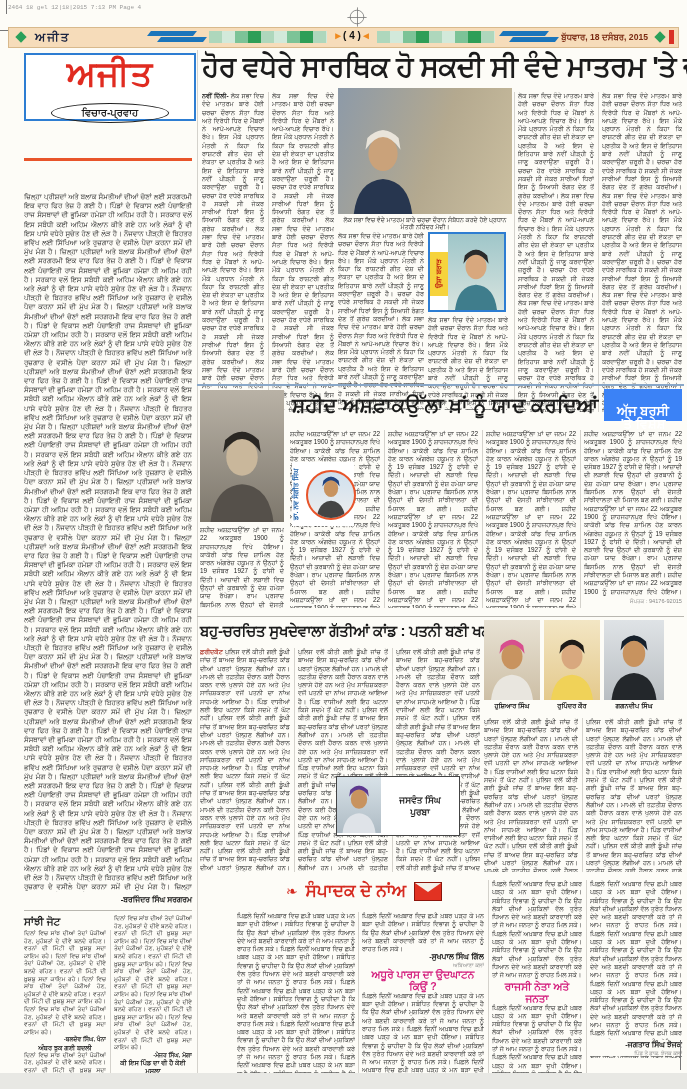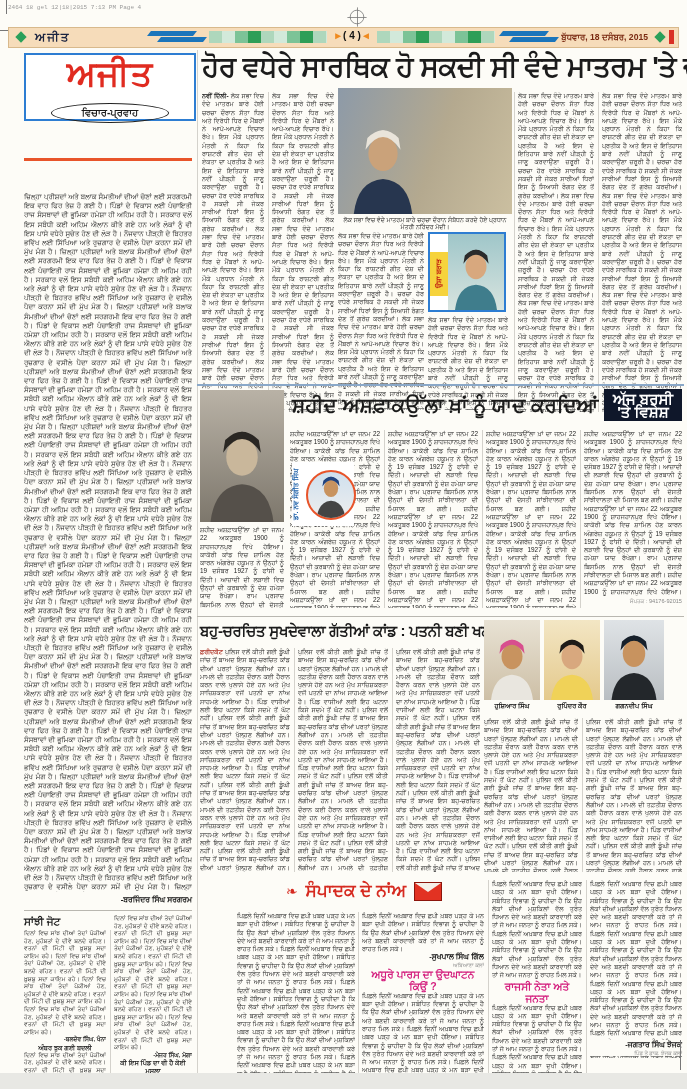--- a/index.html
+++ b/index.html
@@ -22,21 +22,21 @@
   .stripe{position:absolute;width:46px;height:5px;background:#1b75bb;transform:skewX(-38deg);}
   .diamond{position:absolute;width:8px;height:8px;background:#2aa05a;transform:rotate(45deg);}
   
   .masthead-box{border:2px solid #2d7dd2;background:#fff;}
   .masthead-title{color:#e02b20;font-weight:800;font-size:34px;line-height:36px;text-align:center;letter-spacing:1px;}
   .oval{border:1.5px solid #222;border-radius:50%;text-align:center;font-size:10px;font-weight:700;line-height:17px;}
   .quote{font-size:7.8px;line-height:9.6px;text-align:justify;color:#222;}
   .ed-head{font-size:16.5px;font-weight:800;text-align:center;line-height:20px;}
   .main-head{font-size:28px;font-weight:800;line-height:34px;white-space:nowrap;letter-spacing:-.5px;}
   .art2-head{font-size:20px;font-weight:800;white-space:nowrap;}
-  .badge{background:#0f172a;color:#fff;font-weight:700;font-size:15px;text-align:center;line-height:13px;padding-top:3px;box-sizing:border-box;}
+  .badge{background:#3b82f6;color:#fff;font-weight:700;font-size:13px;text-align:center;line-height:13px;padding-top:15px;box-sizing:border-box;}
   .art3-head{font-size:15px;font-weight:800;white-space:nowrap;letter-spacing:-.3px;}
   .vert-label{writing-mode:vertical-rl;transform:rotate(180deg);font-weight:700;color:#1b5fa8;font-size:7px;text-align:center;}
   .ytag{background:#f6d33c;color:#c01a10;font-weight:700;font-size:7px;text-align:center;}
   .banner-text{color:#d62a20;font-weight:800;font-size:17px;}
   .ornament{color:#d62a20;font-size:14px;}
   .envelope{position:relative;width:26px;height:17px;background:#e23222;border:1px solid #8c150c;}
   .envelope:before{content:"";position:absolute;left:0;top:0;border-left:13px solid transparent;border-right:13px solid transparent;border-top:9px solid #f4f0e8;}
   .cmyk span{display:inline-block;width:13px;height:6px;margin-right:1px;vertical-align:top;}
   .graybar{width:22px;height:6px;background:#9a9a98;}
   .regmark{width:16px;height:16px;border:1px solid #777;border-radius:50%;position:relative;}
@@ -219,20 +219,34 @@
 
   <div class="abs col" style="left:200px;top:648px;width:90px;height:224px;"><b style="color:#b03a2e;">ਫ਼ਰੀਦਕੋਟ</b> <span class="fill">ਪੁਲਿਸ ਵਲੋਂ ਕੀਤੀ ਗਈ ਡੂੰਘੀ ਜਾਂਚ ਤੋਂ ਬਾਅਦ ਇਸ ਬਹੁ-ਚਰਚਿਤ ਕਾਂਡ ਦੀਆਂ ਪਰਤਾਂ ਖੁੱਲ੍ਹਣ ਲੱਗੀਆਂ ਹਨ। ਮਾਮਲੇ ਦੀ ਤਫ਼ਤੀਸ਼ ਦੌਰਾਨ ਕਈ ਹੈਰਾਨ ਕਰਨ ਵਾਲੇ ਖੁਲਾਸੇ ਹੋਏ ਹਨ ਅਤੇ ਮੁੱਖ ਸਾਜ਼ਿਸ਼ਕਰਤਾ ਵਜੋਂ ਪਤਨੀ ਦਾ ਨਾਂਅ ਸਾਹਮਣੇ ਆਇਆ ਹੈ। ਪਿੰਡ ਵਾਸੀਆਂ ਲਈ ਇਹ ਘਟਨਾ ਕਿਸੇ ਸਦਮੇ ਤੋਂ ਘੱਟ ਨਹੀਂ।  ਪੁਲਿਸ ਵਲੋਂ ਕੀਤੀ ਗਈ ਡੂੰਘੀ ਜਾਂਚ ਤੋਂ ਬਾਅਦ ਇਸ ਬਹੁ-ਚਰਚਿਤ ਕਾਂਡ ਦੀਆਂ ਪਰਤਾਂ ਖੁੱਲ੍ਹਣ ਲੱਗੀਆਂ ਹਨ। ਮਾਮਲੇ ਦੀ ਤਫ਼ਤੀਸ਼ ਦੌਰਾਨ ਕਈ ਹੈਰਾਨ ਕਰਨ ਵਾਲੇ ਖੁਲਾਸੇ ਹੋਏ ਹਨ ਅਤੇ ਮੁੱਖ ਸਾਜ਼ਿਸ਼ਕਰਤਾ ਵਜੋਂ ਪਤਨੀ ਦਾ ਨਾਂਅ ਸਾਹਮਣੇ ਆਇਆ ਹੈ। ਪਿੰਡ ਵਾਸੀਆਂ ਲਈ ਇਹ ਘਟਨਾ ਕਿਸੇ ਸਦਮੇ ਤੋਂ ਘੱਟ ਨਹੀਂ।  ਪੁਲਿਸ ਵਲੋਂ ਕੀਤੀ ਗਈ ਡੂੰਘੀ ਜਾਂਚ ਤੋਂ ਬਾਅਦ ਇਸ ਬਹੁ-ਚਰਚਿਤ ਕਾਂਡ ਦੀਆਂ ਪਰਤਾਂ ਖੁੱਲ੍ਹਣ ਲੱਗੀਆਂ ਹਨ। ਮਾਮਲੇ ਦੀ ਤਫ਼ਤੀਸ਼ ਦੌਰਾਨ ਕਈ ਹੈਰਾਨ ਕਰਨ ਵਾਲੇ ਖੁਲਾਸੇ ਹੋਏ ਹਨ ਅਤੇ ਮੁੱਖ ਸਾਜ਼ਿਸ਼ਕਰਤਾ ਵਜੋਂ ਪਤਨੀ ਦਾ ਨਾਂਅ ਸਾਹਮਣੇ ਆਇਆ ਹੈ। ਪਿੰਡ ਵਾਸੀਆਂ ਲਈ ਇਹ ਘਟਨਾ ਕਿਸੇ ਸਦਮੇ ਤੋਂ ਘੱਟ ਨਹੀਂ।  ਪੁਲਿਸ ਵਲੋਂ ਕੀਤੀ ਗਈ ਡੂੰਘੀ ਜਾਂਚ ਤੋਂ ਬਾਅਦ ਇਸ ਬਹੁ-ਚਰਚਿਤ ਕਾਂਡ ਦੀਆਂ ਪਰਤਾਂ ਖੁੱਲ੍ਹਣ ਲੱਗੀਆਂ ਹਨ। ਮਾਮਲੇ ਦੀ ਤਫ਼ਤੀਸ਼ ਦੌਰਾਨ ਕਈ ਹੈਰਾਨ ਕਰਨ ਵਾਲੇ ਖੁਲਾਸੇ ਹੋਏ ਹਨ ਅਤੇ ਮੁੱਖ ਸਾਜ਼ਿਸ਼ਕਰਤਾ ਵਜੋਂ ਪਤਨੀ ਦਾ ਨਾਂਅ ਸਾਹਮਣੇ ਆਇਆ ਹੈ। ਪਿੰਡ ਵਾਸੀਆਂ ਲਈ ਇਹ ਘਟਨਾ ਕਿਸੇ ਸਦਮੇ ਤੋਂ ਘੱਟ ਨਹੀਂ।  ਪੁਲਿਸ ਵਲੋਂ ਕੀਤੀ ਗਈ ਡੂੰਘੀ ਜਾਂਚ ਤੋਂ ਬਾਅਦ ਇਸ ਬਹੁ-ਚਰਚਿਤ ਕਾਂਡ ਦੀਆਂ ਪਰਤਾਂ ਖੁੱਲ੍ਹਣ ਲੱਗੀਆਂ ਹਨ। ਮਾਮਲੇ ਦੀ ਤਫ਼ਤੀਸ਼ ਦੌਰਾਨ ਕਈ ਹੈਰਾਨ ਕਰਨ ਵਾਲੇ ਖੁਲਾਸੇ ਹੋਏ ਹਨ ਅਤੇ ਮੁੱਖ ਸਾਜ਼ਿਸ਼ਕਰਤਾ ਵਜੋਂ ਪਤਨੀ ਦਾ ਨਾਂਅ ਸਾਹਮਣੇ ਆਇਆ ਹੈ। ਪਿੰਡ ਵਾਸੀਆਂ ਲਈ ਇਹ ਘਟਨਾ ਕਿਸੇ ਸਦਮੇ ਤੋਂ ਘੱਟ ਨਹੀਂ।  ਪੁਲਿਸ ਵਲੋਂ ਕੀਤੀ ਗਈ ਡੂੰਘੀ ਜਾਂਚ ਤੋਂ ਬਾਅਦ ਇਸ ਬਹੁ-ਚਰਚਿਤ ਕਾਂਡ ਦੀਆਂ ਪਰਤਾਂ ਖੁੱਲ੍ਹਣ ਲੱਗੀਆਂ ਹਨ। ਮਾਮਲੇ ਦੀ ਤਫ਼ਤੀਸ਼ ਦੌਰਾਨ ਕਈ ਹੈਰਾਨ ਕਰਨ ਵਾਲੇ ਖੁਲਾਸੇ ਹੋਏ ਹਨ ਅਤੇ ਮੁੱਖ ਸਾਜ਼ਿਸ਼ਕਰਤਾ ਵਜੋਂ ਪਤਨੀ ਦਾ ਨਾਂਅ ਸਾਹਮਣੇ ਆਇਆ ਹੈ। ਪਿੰਡ ਵਾਸੀਆਂ ਲਈ ਇਹ ਘਟਨਾ ਕਿਸੇ ਸਦਮੇ ਤੋਂ ਘੱਟ ਨਹੀਂ।  ਪੁਲਿਸ ਵਲੋਂ ਕੀਤੀ ਗਈ ਡੂੰਘੀ ਜਾਂਚ ਤੋਂ ਬਾਅਦ ਇਸ ਬਹੁ-ਚਰਚਿਤ ਕਾਂਡ ਦੀਆਂ ਪਰਤਾਂ ਖੁੱਲ੍ਹਣ ਲੱਗੀਆਂ ਹਨ। ਮਾਮਲੇ ਦੀ ਤਫ਼ਤੀਸ਼ ਦੌਰਾਨ ਕਈ ਹੈਰਾਨ ਕਰਨ ਵਾਲੇ ਖੁਲਾਸੇ ਹੋਏ ਹਨ ਅਤੇ ਮੁੱਖ ਸਾਜ਼ਿਸ਼ਕਰਤਾ ਵਜੋਂ ਪਤਨੀ ਦਾ ਨਾਂਅ ਸਾਹਮਣੇ ਆਇਆ ਹੈ। ਪਿੰਡ ਵਾਸੀਆਂ ਲਈ ਇਹ ਘਟਨਾ ਕਿਸੇ ਸਦਮੇ ਤੋਂ ਘੱਟ ਨਹੀਂ।  ਪੁਲਿਸ ਵਲੋਂ ਕੀਤੀ ਗਈ ਡੂੰਘੀ ਜਾਂਚ ਤੋਂ ਬਾਅਦ ਇਸ ਬਹੁ-ਚਰਚਿਤ ਕਾਂਡ ਦੀਆਂ ਪਰਤਾਂ ਖੁੱਲ੍ਹਣ ਲੱਗੀਆਂ ਹਨ। ਮਾਮਲੇ ਦੀ ਤਫ਼ਤੀਸ਼ ਦੌਰਾਨ ਕਈ ਹੈਰਾਨ ਕਰਨ ਵਾਲੇ ਖੁਲਾਸੇ ਹੋਏ ਹਨ ਅਤੇ ਮੁੱਖ ਸਾਜ਼ਿਸ਼ਕਰਤਾ ਵਜੋਂ ਪਤਨੀ ਦਾ ਨਾਂਅ ਸਾਹਮਣੇ ਆਇਆ ਹੈ। ਪਿੰਡ ਵਾਸੀਆਂ ਲਈ ਇਹ ਘਟਨਾ ਕਿਸੇ ਸਦਮੇ ਤੋਂ ਘੱਟ ਨਹੀਂ।  ਪੁਲਿਸ ਵਲੋਂ ਕੀਤੀ ਗਈ ਡੂੰਘੀ ਜਾਂਚ ਤੋਂ ਬਾਅਦ ਇਸ ਬਹੁ-ਚਰਚਿਤ ਕਾਂਡ ਦੀਆਂ ਪਰਤਾਂ ਖੁੱਲ੍ਹਣ ਲੱਗੀਆਂ ਹਨ। ਮਾਮਲੇ ਦੀ ਤਫ਼ਤੀਸ਼ ਦੌਰਾਨ ਕਈ ਹੈਰਾਨ ਕਰਨ ਵਾਲੇ ਖੁਲਾਸੇ ਹੋਏ ਹਨ ਅਤੇ ਮੁੱਖ ਸਾਜ਼ਿਸ਼ਕਰਤਾ ਵਜੋਂ ਪਤਨੀ ਦਾ ਨਾਂਅ ਸਾਹਮਣੇ ਆਇਆ ਹੈ। ਪਿੰਡ ਵਾਸੀਆਂ ਲਈ ਇਹ ਘਟਨਾ ਕਿਸੇ ਸਦਮੇ ਤੋਂ ਘੱਟ ਨਹੀਂ। </span></div>
   <div class="abs rule-v" style="left:294px;top:648px;height:224px;"></div>
   <div class="abs col" style="left:298px;top:648px;width:90px;height:224px;"><span class="fill">ਪੁਲਿਸ ਵਲੋਂ ਕੀਤੀ ਗਈ ਡੂੰਘੀ ਜਾਂਚ ਤੋਂ ਬਾਅਦ ਇਸ ਬਹੁ-ਚਰਚਿਤ ਕਾਂਡ ਦੀਆਂ ਪਰਤਾਂ ਖੁੱਲ੍ਹਣ ਲੱਗੀਆਂ ਹਨ। ਮਾਮਲੇ ਦੀ ਤਫ਼ਤੀਸ਼ ਦੌਰਾਨ ਕਈ ਹੈਰਾਨ ਕਰਨ ਵਾਲੇ ਖੁਲਾਸੇ ਹੋਏ ਹਨ ਅਤੇ ਮੁੱਖ ਸਾਜ਼ਿਸ਼ਕਰਤਾ ਵਜੋਂ ਪਤਨੀ ਦਾ ਨਾਂਅ ਸਾਹਮਣੇ ਆਇਆ ਹੈ। ਪਿੰਡ ਵਾਸੀਆਂ ਲਈ ਇਹ ਘਟਨਾ ਕਿਸੇ ਸਦਮੇ ਤੋਂ ਘੱਟ ਨਹੀਂ।  ਪੁਲਿਸ ਵਲੋਂ ਕੀਤੀ ਗਈ ਡੂੰਘੀ ਜਾਂਚ ਤੋਂ ਬਾਅਦ ਇਸ ਬਹੁ-ਚਰਚਿਤ ਕਾਂਡ ਦੀਆਂ ਪਰਤਾਂ ਖੁੱਲ੍ਹਣ ਲੱਗੀਆਂ ਹਨ। ਮਾਮਲੇ ਦੀ ਤਫ਼ਤੀਸ਼ ਦੌਰਾਨ ਕਈ ਹੈਰਾਨ ਕਰਨ ਵਾਲੇ ਖੁਲਾਸੇ ਹੋਏ ਹਨ ਅਤੇ ਮੁੱਖ ਸਾਜ਼ਿਸ਼ਕਰਤਾ ਵਜੋਂ ਪਤਨੀ ਦਾ ਨਾਂਅ ਸਾਹਮਣੇ ਆਇਆ ਹੈ। ਪਿੰਡ ਵਾਸੀਆਂ ਲਈ ਇਹ ਘਟਨਾ ਕਿਸੇ ਸਦਮੇ ਤੋਂ ਘੱਟ ਨਹੀਂ।  ਪੁਲਿਸ ਵਲੋਂ ਕੀਤੀ ਗਈ ਡੂੰਘੀ ਜਾਂਚ ਤੋਂ ਬਾਅਦ ਇਸ ਬਹੁ-ਚਰਚਿਤ ਕਾਂਡ ਦੀਆਂ ਪਰਤਾਂ ਖੁੱਲ੍ਹਣ ਲੱਗੀਆਂ ਹਨ। ਮਾਮਲੇ ਦੀ ਤਫ਼ਤੀਸ਼ ਦੌਰਾਨ ਕਈ ਹੈਰਾਨ ਕਰਨ ਵਾਲੇ ਖੁਲਾਸੇ ਹੋਏ ਹਨ ਅਤੇ ਮੁੱਖ ਸਾਜ਼ਿਸ਼ਕਰਤਾ ਵਜੋਂ ਪਤਨੀ ਦਾ ਨਾਂਅ ਸਾਹਮਣੇ ਆਇਆ ਹੈ। ਪਿੰਡ ਵਾਸੀਆਂ ਲਈ ਇਹ ਘਟਨਾ ਕਿਸੇ ਸਦਮੇ ਤੋਂ ਘੱਟ ਨਹੀਂ।  ਪੁਲਿਸ ਵਲੋਂ ਕੀਤੀ ਗਈ ਡੂੰਘੀ ਜਾਂਚ ਤੋਂ ਬਾਅਦ ਇਸ ਬਹੁ-ਚਰਚਿਤ ਕਾਂਡ ਦੀਆਂ ਪਰਤਾਂ ਖੁੱਲ੍ਹਣ ਲੱਗੀਆਂ ਹਨ। ਮਾਮਲੇ ਦੀ ਤਫ਼ਤੀਸ਼ ਦੌਰਾਨ ਕਈ ਹੈਰਾਨ ਕਰਨ ਵਾਲੇ ਖੁਲਾਸੇ ਹੋਏ ਹਨ ਅਤੇ ਮੁੱਖ ਸਾਜ਼ਿਸ਼ਕਰਤਾ ਵਜੋਂ ਪਤਨੀ ਦਾ ਨਾਂਅ ਸਾਹਮਣੇ ਆਇਆ ਹੈ। ਪਿੰਡ ਵਾਸੀਆਂ ਲਈ ਇਹ ਘਟਨਾ ਕਿਸੇ ਸਦਮੇ ਤੋਂ ਘੱਟ ਨਹੀਂ।  ਪੁਲਿਸ ਵਲੋਂ ਕੀਤੀ ਗਈ ਡੂੰਘੀ ਜਾਂਚ ਤੋਂ ਬਾਅਦ ਇਸ ਬਹੁ-ਚਰਚਿਤ ਕਾਂਡ ਦੀਆਂ ਪਰਤਾਂ ਖੁੱਲ੍ਹਣ ਲੱਗੀਆਂ ਹਨ। ਮਾਮਲੇ ਦੀ ਤਫ਼ਤੀਸ਼ ਦੌਰਾਨ ਕਈ ਹੈਰਾਨ ਕਰਨ ਵਾਲੇ ਖੁਲਾਸੇ ਹੋਏ ਹਨ ਅਤੇ ਮੁੱਖ ਸਾਜ਼ਿਸ਼ਕਰਤਾ ਵਜੋਂ ਪਤਨੀ ਦਾ ਨਾਂਅ ਸਾਹਮਣੇ ਆਇਆ ਹੈ। ਪਿੰਡ ਵਾਸੀਆਂ ਲਈ ਇਹ ਘਟਨਾ ਕਿਸੇ ਸਦਮੇ ਤੋਂ ਘੱਟ ਨਹੀਂ।  ਪੁਲਿਸ ਵਲੋਂ ਕੀਤੀ ਗਈ ਡੂੰਘੀ ਜਾਂਚ ਤੋਂ ਬਾਅਦ ਇਸ ਬਹੁ-ਚਰਚਿਤ ਕਾਂਡ ਦੀਆਂ ਪਰਤਾਂ ਖੁੱਲ੍ਹਣ ਲੱਗੀਆਂ ਹਨ। ਮਾਮਲੇ ਦੀ ਤਫ਼ਤੀਸ਼ ਦੌਰਾਨ ਕਈ ਹੈਰਾਨ ਕਰਨ ਵਾਲੇ ਖੁਲਾਸੇ ਹੋਏ ਹਨ ਅਤੇ ਮੁੱਖ ਸਾਜ਼ਿਸ਼ਕਰਤਾ ਵਜੋਂ ਪਤਨੀ ਦਾ ਨਾਂਅ ਸਾਹਮਣੇ ਆਇਆ ਹੈ। ਪਿੰਡ ਵਾਸੀਆਂ ਲਈ ਇਹ ਘਟਨਾ ਕਿਸੇ ਸਦਮੇ ਤੋਂ ਘੱਟ ਨਹੀਂ।  ਪੁਲਿਸ ਵਲੋਂ ਕੀਤੀ ਗਈ ਡੂੰਘੀ ਜਾਂਚ ਤੋਂ ਬਾਅਦ ਇਸ ਬਹੁ-ਚਰਚਿਤ ਕਾਂਡ ਦੀਆਂ ਪਰਤਾਂ ਖੁੱਲ੍ਹਣ ਲੱਗੀਆਂ ਹਨ। ਮਾਮਲੇ ਦੀ ਤਫ਼ਤੀਸ਼ ਦੌਰਾਨ ਕਈ ਹੈਰਾਨ ਕਰਨ ਵਾਲੇ ਖੁਲਾਸੇ ਹੋਏ ਹਨ ਅਤੇ ਮੁੱਖ ਸਾਜ਼ਿਸ਼ਕਰਤਾ ਵਜੋਂ ਪਤਨੀ ਦਾ ਨਾਂਅ ਸਾਹਮਣੇ ਆਇਆ ਹੈ। ਪਿੰਡ ਵਾਸੀਆਂ ਲਈ ਇਹ ਘਟਨਾ ਕਿਸੇ ਸਦਮੇ ਤੋਂ ਘੱਟ ਨਹੀਂ।  ਪੁਲਿਸ ਵਲੋਂ ਕੀਤੀ ਗਈ ਡੂੰਘੀ ਜਾਂਚ ਤੋਂ ਬਾਅਦ ਇਸ ਬਹੁ-ਚਰਚਿਤ ਕਾਂਡ ਦੀਆਂ ਪਰਤਾਂ ਖੁੱਲ੍ਹਣ ਲੱਗੀਆਂ ਹਨ। ਮਾਮਲੇ ਦੀ ਤਫ਼ਤੀਸ਼ ਦੌਰਾਨ ਕਈ ਹੈਰਾਨ ਕਰਨ ਵਾਲੇ ਖੁਲਾਸੇ ਹੋਏ ਹਨ ਅਤੇ ਮੁੱਖ ਸਾਜ਼ਿਸ਼ਕਰਤਾ ਵਜੋਂ ਪਤਨੀ ਦਾ ਨਾਂਅ ਸਾਹਮਣੇ ਆਇਆ ਹੈ। ਪਿੰਡ ਵਾਸੀਆਂ ਲਈ ਇਹ ਘਟਨਾ ਕਿਸੇ ਸਦਮੇ ਤੋਂ ਘੱਟ ਨਹੀਂ।  ਪੁਲਿਸ ਵਲੋਂ ਕੀਤੀ ਗਈ ਡੂੰਘੀ ਜਾਂਚ ਤੋਂ ਬਾਅਦ ਇਸ ਬਹੁ-ਚਰਚਿਤ ਕਾਂਡ ਦੀਆਂ ਪਰਤਾਂ ਖੁੱਲ੍ਹਣ ਲੱਗੀਆਂ ਹਨ। ਮਾਮਲੇ ਦੀ ਤਫ਼ਤੀਸ਼ ਦੌਰਾਨ ਕਈ ਹੈਰਾਨ ਕਰਨ ਵਾਲੇ ਖੁਲਾਸੇ ਹੋਏ ਹਨ ਅਤੇ ਮੁੱਖ ਸਾਜ਼ਿਸ਼ਕਰਤਾ ਵਜੋਂ ਪਤਨੀ ਦਾ ਨਾਂਅ ਸਾਹਮਣੇ ਆਇਆ ਹੈ। ਪਿੰਡ ਵਾਸੀਆਂ ਲਈ ਇਹ ਘਟਨਾ ਕਿਸੇ ਸਦਮੇ ਤੋਂ ਘੱਟ ਨਹੀਂ। </span></div>
   <div class="abs rule-v" style="left:392px;top:648px;height:224px;"></div>
   <div class="abs col" style="left:396px;top:648px;width:84px;height:224px;"><span class="fill">ਪੁਲਿਸ ਵਲੋਂ ਕੀਤੀ ਗਈ ਡੂੰਘੀ ਜਾਂਚ ਤੋਂ ਬਾਅਦ ਇਸ ਬਹੁ-ਚਰਚਿਤ ਕਾਂਡ ਦੀਆਂ ਪਰਤਾਂ ਖੁੱਲ੍ਹਣ ਲੱਗੀਆਂ ਹਨ। ਮਾਮਲੇ ਦੀ ਤਫ਼ਤੀਸ਼ ਦੌਰਾਨ ਕਈ ਹੈਰਾਨ ਕਰਨ ਵਾਲੇ ਖੁਲਾਸੇ ਹੋਏ ਹਨ ਅਤੇ ਮੁੱਖ ਸਾਜ਼ਿਸ਼ਕਰਤਾ ਵਜੋਂ ਪਤਨੀ ਦਾ ਨਾਂਅ ਸਾਹਮਣੇ ਆਇਆ ਹੈ। ਪਿੰਡ ਵਾਸੀਆਂ ਲਈ ਇਹ ਘਟਨਾ ਕਿਸੇ ਸਦਮੇ ਤੋਂ ਘੱਟ ਨਹੀਂ।  ਪੁਲਿਸ ਵਲੋਂ ਕੀਤੀ ਗਈ ਡੂੰਘੀ ਜਾਂਚ ਤੋਂ ਬਾਅਦ ਇਸ ਬਹੁ-ਚਰਚਿਤ ਕਾਂਡ ਦੀਆਂ ਪਰਤਾਂ ਖੁੱਲ੍ਹਣ ਲੱਗੀਆਂ ਹਨ। ਮਾਮਲੇ ਦੀ ਤਫ਼ਤੀਸ਼ ਦੌਰਾਨ ਕਈ ਹੈਰਾਨ ਕਰਨ ਵਾਲੇ ਖੁਲਾਸੇ ਹੋਏ ਹਨ ਅਤੇ ਮੁੱਖ ਸਾਜ਼ਿਸ਼ਕਰਤਾ ਵਜੋਂ ਪਤਨੀ ਦਾ ਨਾਂਅ ਸਾਹਮਣੇ ਆਇਆ ਹੈ। ਪਿੰਡ ਵਾਸੀਆਂ ਲਈ ਇਹ ਘਟਨਾ ਕਿਸੇ ਸਦਮੇ ਤੋਂ ਘੱਟ ਨਹੀਂ।  ਪੁਲਿਸ ਵਲੋਂ ਕੀਤੀ ਗਈ ਡੂੰਘੀ ਜਾਂਚ ਤੋਂ ਬਾਅਦ ਇਸ ਬਹੁ-ਚਰਚਿਤ ਕਾਂਡ ਦੀਆਂ ਪਰਤਾਂ ਖੁੱਲ੍ਹਣ ਲੱਗੀਆਂ ਹਨ। ਮਾਮਲੇ ਦੀ ਤਫ਼ਤੀਸ਼ ਦੌਰਾਨ ਕਈ ਹੈਰਾਨ ਕਰਨ ਵਾਲੇ ਖੁਲਾਸੇ ਹੋਏ ਹਨ ਅਤੇ ਮੁੱਖ ਸਾਜ਼ਿਸ਼ਕਰਤਾ ਵਜੋਂ ਪਤਨੀ ਦਾ ਨਾਂਅ ਸਾਹਮਣੇ ਆਇਆ ਹੈ। ਪਿੰਡ ਵਾਸੀਆਂ ਲਈ ਇਹ ਘਟਨਾ ਕਿਸੇ ਸਦਮੇ ਤੋਂ ਘੱਟ ਨਹੀਂ।  ਪੁਲਿਸ ਵਲੋਂ ਕੀਤੀ ਗਈ ਡੂੰਘੀ ਜਾਂਚ ਤੋਂ ਬਾਅਦ ਇਸ ਬਹੁ-ਚਰਚਿਤ ਕਾਂਡ ਦੀਆਂ ਪਰਤਾਂ ਖੁੱਲ੍ਹਣ ਲੱਗੀਆਂ ਹਨ। ਮਾਮਲੇ ਦੀ ਤਫ਼ਤੀਸ਼ ਦੌਰਾਨ ਕਈ ਹੈਰਾਨ ਕਰਨ ਵਾਲੇ ਖੁਲਾਸੇ ਹੋਏ ਹਨ ਅਤੇ ਮੁੱਖ ਸਾਜ਼ਿਸ਼ਕਰਤਾ ਵਜੋਂ ਪਤਨੀ ਦਾ ਨਾਂਅ ਸਾਹਮਣੇ ਆਇਆ ਹੈ। ਪਿੰਡ ਵਾਸੀਆਂ ਲਈ ਇਹ ਘਟਨਾ ਕਿਸੇ ਸਦਮੇ ਤੋਂ ਘੱਟ ਨਹੀਂ।  ਪੁਲਿਸ ਵਲੋਂ ਕੀਤੀ ਗਈ ਡੂੰਘੀ ਜਾਂਚ ਤੋਂ ਬਾਅਦ ਇਸ ਬਹੁ-ਚਰਚਿਤ ਕਾਂਡ ਦੀਆਂ ਪਰਤਾਂ ਖੁੱਲ੍ਹਣ ਲੱਗੀਆਂ ਹਨ। ਮਾਮਲੇ ਦੀ ਤਫ਼ਤੀਸ਼ ਦੌਰਾਨ ਕਈ ਹੈਰਾਨ ਕਰਨ ਵਾਲੇ ਖੁਲਾਸੇ ਹੋਏ ਹਨ ਅਤੇ ਮੁੱਖ ਸਾਜ਼ਿਸ਼ਕਰਤਾ ਵਜੋਂ ਪਤਨੀ ਦਾ ਨਾਂਅ ਸਾਹਮਣੇ ਆਇਆ ਹੈ। ਪਿੰਡ ਵਾਸੀਆਂ ਲਈ ਇਹ ਘਟਨਾ ਕਿਸੇ ਸਦਮੇ ਤੋਂ ਘੱਟ ਨਹੀਂ।  ਪੁਲਿਸ ਵਲੋਂ ਕੀਤੀ ਗਈ ਡੂੰਘੀ ਜਾਂਚ ਤੋਂ ਬਾਅਦ ਇਸ ਬਹੁ-ਚਰਚਿਤ ਕਾਂਡ ਦੀਆਂ ਪਰਤਾਂ ਖੁੱਲ੍ਹਣ ਲੱਗੀਆਂ ਹਨ। ਮਾਮਲੇ ਦੀ ਤਫ਼ਤੀਸ਼ ਦੌਰਾਨ ਕਈ ਹੈਰਾਨ ਕਰਨ ਵਾਲੇ ਖੁਲਾਸੇ ਹੋਏ ਹਨ ਅਤੇ ਮੁੱਖ ਸਾਜ਼ਿਸ਼ਕਰਤਾ ਵਜੋਂ ਪਤਨੀ ਦਾ ਨਾਂਅ ਸਾਹਮਣੇ ਆਇਆ ਹੈ। ਪਿੰਡ ਵਾਸੀਆਂ ਲਈ ਇਹ ਘਟਨਾ ਕਿਸੇ ਸਦਮੇ ਤੋਂ ਘੱਟ ਨਹੀਂ।  ਪੁਲਿਸ ਵਲੋਂ ਕੀਤੀ ਗਈ ਡੂੰਘੀ ਜਾਂਚ ਤੋਂ ਬਾਅਦ ਇਸ ਬਹੁ-ਚਰਚਿਤ ਕਾਂਡ ਦੀਆਂ ਪਰਤਾਂ ਖੁੱਲ੍ਹਣ ਲੱਗੀਆਂ ਹਨ। ਮਾਮਲੇ ਦੀ ਤਫ਼ਤੀਸ਼ ਦੌਰਾਨ ਕਈ ਹੈਰਾਨ ਕਰਨ ਵਾਲੇ ਖੁਲਾਸੇ ਹੋਏ ਹਨ ਅਤੇ ਮੁੱਖ ਸਾਜ਼ਿਸ਼ਕਰਤਾ ਵਜੋਂ ਪਤਨੀ ਦਾ ਨਾਂਅ ਸਾਹਮਣੇ ਆਇਆ ਹੈ। ਪਿੰਡ ਵਾਸੀਆਂ ਲਈ ਇਹ ਘਟਨਾ ਕਿਸੇ ਸਦਮੇ ਤੋਂ ਘੱਟ ਨਹੀਂ।  ਪੁਲਿਸ ਵਲੋਂ ਕੀਤੀ ਗਈ ਡੂੰਘੀ ਜਾਂਚ ਤੋਂ ਬਾਅਦ ਇਸ ਬਹੁ-ਚਰਚਿਤ ਕਾਂਡ ਦੀਆਂ ਪਰਤਾਂ ਖੁੱਲ੍ਹਣ ਲੱਗੀਆਂ ਹਨ। ਮਾਮਲੇ ਦੀ ਤਫ਼ਤੀਸ਼ ਦੌਰਾਨ ਕਈ ਹੈਰਾਨ ਕਰਨ ਵਾਲੇ ਖੁਲਾਸੇ ਹੋਏ ਹਨ ਅਤੇ ਮੁੱਖ ਸਾਜ਼ਿਸ਼ਕਰਤਾ ਵਜੋਂ ਪਤਨੀ ਦਾ ਨਾਂਅ ਸਾਹਮਣੇ ਆਇਆ ਹੈ। ਪਿੰਡ ਵਾਸੀਆਂ ਲਈ ਇਹ ਘਟਨਾ ਕਿਸੇ ਸਦਮੇ ਤੋਂ ਘੱਟ ਨਹੀਂ।  ਪੁਲਿਸ ਵਲੋਂ ਕੀਤੀ ਗਈ ਡੂੰਘੀ ਜਾਂਚ ਤੋਂ ਬਾਅਦ ਇਸ ਬਹੁ-ਚਰਚਿਤ ਕਾਂਡ ਦੀਆਂ ਪਰਤਾਂ ਖੁੱਲ੍ਹਣ ਲੱਗੀਆਂ ਹਨ। ਮਾਮਲੇ ਦੀ ਤਫ਼ਤੀਸ਼ ਦੌਰਾਨ ਕਈ ਹੈਰਾਨ ਕਰਨ ਵਾਲੇ ਖੁਲਾਸੇ ਹੋਏ ਹਨ ਅਤੇ ਮੁੱਖ ਸਾਜ਼ਿਸ਼ਕਰਤਾ ਵਜੋਂ ਪਤਨੀ ਦਾ ਨਾਂਅ ਸਾਹਮਣੇ ਆਇਆ ਹੈ। ਪਿੰਡ ਵਾਸੀਆਂ ਲਈ ਇਹ ਘਟਨਾ ਕਿਸੇ ਸਦਮੇ ਤੋਂ ਘੱਟ ਨਹੀਂ। </span></div>
   <div class="abs col" style="left:484px;top:718px;width:94px;height:154px;"><span class="fill">ਪੁਲਿਸ ਵਲੋਂ ਕੀਤੀ ਗਈ ਡੂੰਘੀ ਜਾਂਚ ਤੋਂ ਬਾਅਦ ਇਸ ਬਹੁ-ਚਰਚਿਤ ਕਾਂਡ ਦੀਆਂ ਪਰਤਾਂ ਖੁੱਲ੍ਹਣ ਲੱਗੀਆਂ ਹਨ। ਮਾਮਲੇ ਦੀ ਤਫ਼ਤੀਸ਼ ਦੌਰਾਨ ਕਈ ਹੈਰਾਨ ਕਰਨ ਵਾਲੇ ਖੁਲਾਸੇ ਹੋਏ ਹਨ ਅਤੇ ਮੁੱਖ ਸਾਜ਼ਿਸ਼ਕਰਤਾ ਵਜੋਂ ਪਤਨੀ ਦਾ ਨਾਂਅ ਸਾਹਮਣੇ ਆਇਆ ਹੈ। ਪਿੰਡ ਵਾਸੀਆਂ ਲਈ ਇਹ ਘਟਨਾ ਕਿਸੇ ਸਦਮੇ ਤੋਂ ਘੱਟ ਨਹੀਂ।  ਪੁਲਿਸ ਵਲੋਂ ਕੀਤੀ ਗਈ ਡੂੰਘੀ ਜਾਂਚ ਤੋਂ ਬਾਅਦ ਇਸ ਬਹੁ-ਚਰਚਿਤ ਕਾਂਡ ਦੀਆਂ ਪਰਤਾਂ ਖੁੱਲ੍ਹਣ ਲੱਗੀਆਂ ਹਨ। ਮਾਮਲੇ ਦੀ ਤਫ਼ਤੀਸ਼ ਦੌਰਾਨ ਕਈ ਹੈਰਾਨ ਕਰਨ ਵਾਲੇ ਖੁਲਾਸੇ ਹੋਏ ਹਨ ਅਤੇ ਮੁੱਖ ਸਾਜ਼ਿਸ਼ਕਰਤਾ ਵਜੋਂ ਪਤਨੀ ਦਾ ਨਾਂਅ ਸਾਹਮਣੇ ਆਇਆ ਹੈ। ਪਿੰਡ ਵਾਸੀਆਂ ਲਈ ਇਹ ਘਟਨਾ ਕਿਸੇ ਸਦਮੇ ਤੋਂ ਘੱਟ ਨਹੀਂ।  ਪੁਲਿਸ ਵਲੋਂ ਕੀਤੀ ਗਈ ਡੂੰਘੀ ਜਾਂਚ ਤੋਂ ਬਾਅਦ ਇਸ ਬਹੁ-ਚਰਚਿਤ ਕਾਂਡ ਦੀਆਂ ਪਰਤਾਂ ਖੁੱਲ੍ਹਣ ਲੱਗੀਆਂ ਹਨ। ਮਾਮਲੇ ਦੀ ਤਫ਼ਤੀਸ਼ ਦੌਰਾਨ ਕਈ ਹੈਰਾਨ ਕਰਨ ਵਾਲੇ ਖੁਲਾਸੇ ਹੋਏ ਹਨ ਅਤੇ ਮੁੱਖ ਸਾਜ਼ਿਸ਼ਕਰਤਾ ਵਜੋਂ ਪਤਨੀ ਦਾ ਨਾਂਅ ਸਾਹਮਣੇ ਆਇਆ ਹੈ। ਪਿੰਡ ਵਾਸੀਆਂ ਲਈ ਇਹ ਘਟਨਾ ਕਿਸੇ ਸਦਮੇ ਤੋਂ ਘੱਟ ਨਹੀਂ।  ਪੁਲਿਸ ਵਲੋਂ ਕੀਤੀ ਗਈ ਡੂੰਘੀ ਜਾਂਚ ਤੋਂ ਬਾਅਦ ਇਸ ਬਹੁ-ਚਰਚਿਤ ਕਾਂਡ ਦੀਆਂ ਪਰਤਾਂ ਖੁੱਲ੍ਹਣ ਲੱਗੀਆਂ ਹਨ। ਮਾਮਲੇ ਦੀ ਤਫ਼ਤੀਸ਼ ਦੌਰਾਨ ਕਈ ਹੈਰਾਨ ਕਰਨ ਵਾਲੇ ਖੁਲਾਸੇ ਹੋਏ ਹਨ ਅਤੇ ਮੁੱਖ ਸਾਜ਼ਿਸ਼ਕਰਤਾ ਵਜੋਂ ਪਤਨੀ ਦਾ ਨਾਂਅ ਸਾਹਮਣੇ ਆਇਆ ਹੈ। ਪਿੰਡ ਵਾਸੀਆਂ ਲਈ ਇਹ ਘਟਨਾ ਕਿਸੇ ਸਦਮੇ ਤੋਂ ਘੱਟ ਨਹੀਂ।  ਪੁਲਿਸ ਵਲੋਂ ਕੀਤੀ ਗਈ ਡੂੰਘੀ ਜਾਂਚ ਤੋਂ ਬਾਅਦ ਇਸ ਬਹੁ-ਚਰਚਿਤ ਕਾਂਡ ਦੀਆਂ ਪਰਤਾਂ ਖੁੱਲ੍ਹਣ ਲੱਗੀਆਂ ਹਨ। ਮਾਮਲੇ ਦੀ ਤਫ਼ਤੀਸ਼ ਦੌਰਾਨ ਕਈ ਹੈਰਾਨ ਕਰਨ ਵਾਲੇ ਖੁਲਾਸੇ ਹੋਏ ਹਨ ਅਤੇ ਮੁੱਖ ਸਾਜ਼ਿਸ਼ਕਰਤਾ ਵਜੋਂ ਪਤਨੀ ਦਾ ਨਾਂਅ ਸਾਹਮਣੇ ਆਇਆ ਹੈ। ਪਿੰਡ ਵਾਸੀਆਂ ਲਈ ਇਹ ਘਟਨਾ ਕਿਸੇ ਸਦਮੇ ਤੋਂ ਘੱਟ ਨਹੀਂ।  ਪੁਲਿਸ ਵਲੋਂ ਕੀਤੀ ਗਈ ਡੂੰਘੀ ਜਾਂਚ ਤੋਂ ਬਾਅਦ ਇਸ ਬਹੁ-ਚਰਚਿਤ ਕਾਂਡ ਦੀਆਂ ਪਰਤਾਂ ਖੁੱਲ੍ਹਣ ਲੱਗੀਆਂ ਹਨ। ਮਾਮਲੇ ਦੀ ਤਫ਼ਤੀਸ਼ ਦੌਰਾਨ ਕਈ ਹੈਰਾਨ ਕਰਨ ਵਾਲੇ ਖੁਲਾਸੇ ਹੋਏ ਹਨ ਅਤੇ ਮੁੱਖ ਸਾਜ਼ਿਸ਼ਕਰਤਾ ਵਜੋਂ ਪਤਨੀ ਦਾ ਨਾਂਅ ਸਾਹਮਣੇ ਆਇਆ ਹੈ। ਪਿੰਡ ਵਾਸੀਆਂ ਲਈ ਇਹ ਘਟਨਾ ਕਿਸੇ ਸਦਮੇ ਤੋਂ ਘੱਟ ਨਹੀਂ। </span></div>
   <div class="abs rule-v" style="left:582px;top:718px;height:154px;"></div>
   <div class="abs col" style="left:586px;top:718px;width:96px;height:154px;"><span class="fill">ਪੁਲਿਸ ਵਲੋਂ ਕੀਤੀ ਗਈ ਡੂੰਘੀ ਜਾਂਚ ਤੋਂ ਬਾਅਦ ਇਸ ਬਹੁ-ਚਰਚਿਤ ਕਾਂਡ ਦੀਆਂ ਪਰਤਾਂ ਖੁੱਲ੍ਹਣ ਲੱਗੀਆਂ ਹਨ। ਮਾਮਲੇ ਦੀ ਤਫ਼ਤੀਸ਼ ਦੌਰਾਨ ਕਈ ਹੈਰਾਨ ਕਰਨ ਵਾਲੇ ਖੁਲਾਸੇ ਹੋਏ ਹਨ ਅਤੇ ਮੁੱਖ ਸਾਜ਼ਿਸ਼ਕਰਤਾ ਵਜੋਂ ਪਤਨੀ ਦਾ ਨਾਂਅ ਸਾਹਮਣੇ ਆਇਆ ਹੈ। ਪਿੰਡ ਵਾਸੀਆਂ ਲਈ ਇਹ ਘਟਨਾ ਕਿਸੇ ਸਦਮੇ ਤੋਂ ਘੱਟ ਨਹੀਂ।  ਪੁਲਿਸ ਵਲੋਂ ਕੀਤੀ ਗਈ ਡੂੰਘੀ ਜਾਂਚ ਤੋਂ ਬਾਅਦ ਇਸ ਬਹੁ-ਚਰਚਿਤ ਕਾਂਡ ਦੀਆਂ ਪਰਤਾਂ ਖੁੱਲ੍ਹਣ ਲੱਗੀਆਂ ਹਨ। ਮਾਮਲੇ ਦੀ ਤਫ਼ਤੀਸ਼ ਦੌਰਾਨ ਕਈ ਹੈਰਾਨ ਕਰਨ ਵਾਲੇ ਖੁਲਾਸੇ ਹੋਏ ਹਨ ਅਤੇ ਮੁੱਖ ਸਾਜ਼ਿਸ਼ਕਰਤਾ ਵਜੋਂ ਪਤਨੀ ਦਾ ਨਾਂਅ ਸਾਹਮਣੇ ਆਇਆ ਹੈ। ਪਿੰਡ ਵਾਸੀਆਂ ਲਈ ਇਹ ਘਟਨਾ ਕਿਸੇ ਸਦਮੇ ਤੋਂ ਘੱਟ ਨਹੀਂ।  ਪੁਲਿਸ ਵਲੋਂ ਕੀਤੀ ਗਈ ਡੂੰਘੀ ਜਾਂਚ ਤੋਂ ਬਾਅਦ ਇਸ ਬਹੁ-ਚਰਚਿਤ ਕਾਂਡ ਦੀਆਂ ਪਰਤਾਂ ਖੁੱਲ੍ਹਣ ਲੱਗੀਆਂ ਹਨ। ਮਾਮਲੇ ਦੀ ਤਫ਼ਤੀਸ਼ ਦੌਰਾਨ ਕਈ ਹੈਰਾਨ ਕਰਨ ਵਾਲੇ ਖੁਲਾਸੇ ਹੋਏ ਹਨ ਅਤੇ ਮੁੱਖ ਸਾਜ਼ਿਸ਼ਕਰਤਾ ਵਜੋਂ ਪਤਨੀ ਦਾ ਨਾਂਅ ਸਾਹਮਣੇ ਆਇਆ ਹੈ। ਪਿੰਡ ਵਾਸੀਆਂ ਲਈ ਇਹ ਘਟਨਾ ਕਿਸੇ ਸਦਮੇ ਤੋਂ ਘੱਟ ਨਹੀਂ।  ਪੁਲਿਸ ਵਲੋਂ ਕੀਤੀ ਗਈ ਡੂੰਘੀ ਜਾਂਚ ਤੋਂ ਬਾਅਦ ਇਸ ਬਹੁ-ਚਰਚਿਤ ਕਾਂਡ ਦੀਆਂ ਪਰਤਾਂ ਖੁੱਲ੍ਹਣ ਲੱਗੀਆਂ ਹਨ। ਮਾਮਲੇ ਦੀ ਤਫ਼ਤੀਸ਼ ਦੌਰਾਨ ਕਈ ਹੈਰਾਨ ਕਰਨ ਵਾਲੇ ਖੁਲਾਸੇ ਹੋਏ ਹਨ ਅਤੇ ਮੁੱਖ ਸਾਜ਼ਿਸ਼ਕਰਤਾ ਵਜੋਂ ਪਤਨੀ ਦਾ ਨਾਂਅ ਸਾਹਮਣੇ ਆਇਆ ਹੈ। ਪਿੰਡ ਵਾਸੀਆਂ ਲਈ ਇਹ ਘਟਨਾ ਕਿਸੇ ਸਦਮੇ ਤੋਂ ਘੱਟ ਨਹੀਂ।  ਪੁਲਿਸ ਵਲੋਂ ਕੀਤੀ ਗਈ ਡੂੰਘੀ ਜਾਂਚ ਤੋਂ ਬਾਅਦ ਇਸ ਬਹੁ-ਚਰਚਿਤ ਕਾਂਡ ਦੀਆਂ ਪਰਤਾਂ ਖੁੱਲ੍ਹਣ ਲੱਗੀਆਂ ਹਨ। ਮਾਮਲੇ ਦੀ ਤਫ਼ਤੀਸ਼ ਦੌਰਾਨ ਕਈ ਹੈਰਾਨ ਕਰਨ ਵਾਲੇ ਖੁਲਾਸੇ ਹੋਏ ਹਨ ਅਤੇ ਮੁੱਖ ਸਾਜ਼ਿਸ਼ਕਰਤਾ ਵਜੋਂ ਪਤਨੀ ਦਾ ਨਾਂਅ ਸਾਹਮਣੇ ਆਇਆ ਹੈ। ਪਿੰਡ ਵਾਸੀਆਂ ਲਈ ਇਹ ਘਟਨਾ ਕਿਸੇ ਸਦਮੇ ਤੋਂ ਘੱਟ ਨਹੀਂ।  ਪੁਲਿਸ ਵਲੋਂ ਕੀਤੀ ਗਈ ਡੂੰਘੀ ਜਾਂਚ ਤੋਂ ਬਾਅਦ ਇਸ ਬਹੁ-ਚਰਚਿਤ ਕਾਂਡ ਦੀਆਂ ਪਰਤਾਂ ਖੁੱਲ੍ਹਣ ਲੱਗੀਆਂ ਹਨ। ਮਾਮਲੇ ਦੀ ਤਫ਼ਤੀਸ਼ ਦੌਰਾਨ ਕਈ ਹੈਰਾਨ ਕਰਨ ਵਾਲੇ ਖੁਲਾਸੇ ਹੋਏ ਹਨ ਅਤੇ ਮੁੱਖ ਸਾਜ਼ਿਸ਼ਕਰਤਾ ਵਜੋਂ ਪਤਨੀ ਦਾ ਨਾਂਅ ਸਾਹਮਣੇ ਆਇਆ ਹੈ। ਪਿੰਡ ਵਾਸੀਆਂ ਲਈ ਇਹ ਘਟਨਾ ਕਿਸੇ ਸਦਮੇ ਤੋਂ ਘੱਟ ਨਹੀਂ। </span></div>
 
+  <div class="abs inset-box" style="left:336px;top:776px;width:122px;height:58px;z-index:3;">
+    <div class="person" style="width:44px;height:56px;background:linear-gradient(#d8e2e8,#aebbc4);flex:none;">
+        <svg viewBox="0 0 40 48" preserveAspectRatio="xMidYMax meet" style="position: absolute; left: 0px; top: 0px; width: 100%; height: 100%;">
+          <ellipse cx="20" cy="17" rx="7.5" ry="9" fill="#c8935f"></ellipse>
+          <path d="M11 15 Q20 2 29 15 L28 9 Q20 1 12 9 Z" fill="#5d3a8e"></path>
+          <path d="M12 12 Q20 4 28 12 Q26 6 20 5 Q14 6 12 12 Z" fill="#5d3a8e"></path>
+          <path d="M5 48 Q7 31 20 30 Q33 31 35 48 Z" fill="#dfe3e8"></path>
+        </svg>
+      </div>
+    <div style="flex:1;text-align:center;align-self:center;font-weight:700;font-size:9px;line-height:12px;">
+      <div>ਜਸਵੰਤ ਸਿੰਘ</div>
+      <div>ਪੁਰਬਾ</div>
+    </div>
+  </div>
 
   <div class="abs" style="left:235px;top:876px;width:258px;height:30px;display:flex;align-items:center;justify-content:center;gap:8px;">
     <span class="ornament">❧</span>
     <span class="banner-text">ਸੰਪਾਦਕ ਦੇ ਨਾਂਅ</span>
     <span class="envelope"></span>
   </div>
 
   <div class="abs col" style="left:237px;top:912px;width:118px;height:166px;"><span class="fill">ਪਿਛਲੇ ਦਿਨੀਂ ਅਖ਼ਬਾਰ ਵਿਚ ਛਪੀ ਖ਼ਬਰ ਪੜ੍ਹ ਕੇ ਮਨ ਬੜਾ ਦੁਖੀ ਹੋਇਆ। ਸਬੰਧਿਤ ਵਿਭਾਗ ਨੂੰ ਚਾਹੀਦਾ ਹੈ ਕਿ ਉਹ ਲੋਕਾਂ ਦੀਆਂ ਮੁਸ਼ਕਿਲਾਂ ਵੱਲ ਤੁਰੰਤ ਧਿਆਨ ਦੇਵੇ ਅਤੇ ਬਣਦੀ ਕਾਰਵਾਈ ਕਰੇ ਤਾਂ ਜੋ ਆਮ ਜਨਤਾ ਨੂੰ ਰਾਹਤ ਮਿਲ ਸਕੇ।  ਪਿਛਲੇ ਦਿਨੀਂ ਅਖ਼ਬਾਰ ਵਿਚ ਛਪੀ ਖ਼ਬਰ ਪੜ੍ਹ ਕੇ ਮਨ ਬੜਾ ਦੁਖੀ ਹੋਇਆ। ਸਬੰਧਿਤ ਵਿਭਾਗ ਨੂੰ ਚਾਹੀਦਾ ਹੈ ਕਿ ਉਹ ਲੋਕਾਂ ਦੀਆਂ ਮੁਸ਼ਕਿਲਾਂ ਵੱਲ ਤੁਰੰਤ ਧਿਆਨ ਦੇਵੇ ਅਤੇ ਬਣਦੀ ਕਾਰਵਾਈ ਕਰੇ ਤਾਂ ਜੋ ਆਮ ਜਨਤਾ ਨੂੰ ਰਾਹਤ ਮਿਲ ਸਕੇ।  ਪਿਛਲੇ ਦਿਨੀਂ ਅਖ਼ਬਾਰ ਵਿਚ ਛਪੀ ਖ਼ਬਰ ਪੜ੍ਹ ਕੇ ਮਨ ਬੜਾ ਦੁਖੀ ਹੋਇਆ। ਸਬੰਧਿਤ ਵਿਭਾਗ ਨੂੰ ਚਾਹੀਦਾ ਹੈ ਕਿ ਉਹ ਲੋਕਾਂ ਦੀਆਂ ਮੁਸ਼ਕਿਲਾਂ ਵੱਲ ਤੁਰੰਤ ਧਿਆਨ ਦੇਵੇ ਅਤੇ ਬਣਦੀ ਕਾਰਵਾਈ ਕਰੇ ਤਾਂ ਜੋ ਆਮ ਜਨਤਾ ਨੂੰ ਰਾਹਤ ਮਿਲ ਸਕੇ।  ਪਿਛਲੇ ਦਿਨੀਂ ਅਖ਼ਬਾਰ ਵਿਚ ਛਪੀ ਖ਼ਬਰ ਪੜ੍ਹ ਕੇ ਮਨ ਬੜਾ ਦੁਖੀ ਹੋਇਆ। ਸਬੰਧਿਤ ਵਿਭਾਗ ਨੂੰ ਚਾਹੀਦਾ ਹੈ ਕਿ ਉਹ ਲੋਕਾਂ ਦੀਆਂ ਮੁਸ਼ਕਿਲਾਂ ਵੱਲ ਤੁਰੰਤ ਧਿਆਨ ਦੇਵੇ ਅਤੇ ਬਣਦੀ ਕਾਰਵਾਈ ਕਰੇ ਤਾਂ ਜੋ ਆਮ ਜਨਤਾ ਨੂੰ ਰਾਹਤ ਮਿਲ ਸਕੇ।  ਪਿਛਲੇ ਦਿਨੀਂ ਅਖ਼ਬਾਰ ਵਿਚ ਛਪੀ ਖ਼ਬਰ ਪੜ੍ਹ ਕੇ ਮਨ ਬੜਾ ਦੁਖੀ ਹੋਇਆ। ਸਬੰਧਿਤ ਵਿਭਾਗ ਨੂੰ ਚਾਹੀਦਾ ਹੈ ਕਿ ਉਹ ਲੋਕਾਂ ਦੀਆਂ ਮੁਸ਼ਕਿਲਾਂ ਵੱਲ ਤੁਰੰਤ ਧਿਆਨ ਦੇਵੇ ਅਤੇ ਬਣਦੀ ਕਾਰਵਾਈ ਕਰੇ ਤਾਂ ਜੋ ਆਮ ਜਨਤਾ ਨੂੰ ਰਾਹਤ ਮਿਲ ਸਕੇ।  ਪਿਛਲੇ ਦਿਨੀਂ ਅਖ਼ਬਾਰ ਵਿਚ ਛਪੀ ਖ਼ਬਰ ਪੜ੍ਹ ਕੇ ਮਨ ਬੜਾ ਦੁਖੀ ਹੋਇਆ। ਸਬੰਧਿਤ ਵਿਭਾਗ ਨੂੰ ਚਾਹੀਦਾ ਹੈ ਕਿ ਉਹ ਲੋਕਾਂ ਦੀਆਂ ਮੁਸ਼ਕਿਲਾਂ ਵੱਲ ਤੁਰੰਤ ਧਿਆਨ ਦੇਵੇ ਅਤੇ ਬਣਦੀ ਕਾਰਵਾਈ ਕਰੇ ਤਾਂ ਜੋ ਆਮ ਜਨਤਾ ਨੂੰ ਰਾਹਤ ਮਿਲ ਸਕੇ।  ਪਿਛਲੇ ਦਿਨੀਂ ਅਖ਼ਬਾਰ ਵਿਚ ਛਪੀ ਖ਼ਬਰ ਪੜ੍ਹ ਕੇ ਮਨ ਬੜਾ ਦੁਖੀ ਹੋਇਆ। ਸਬੰਧਿਤ ਵਿਭਾਗ ਨੂੰ ਚਾਹੀਦਾ ਹੈ ਕਿ ਉਹ ਲੋਕਾਂ ਦੀਆਂ ਮੁਸ਼ਕਿਲਾਂ ਵੱਲ ਤੁਰੰਤ ਧਿਆਨ ਦੇਵੇ ਅਤੇ ਬਣਦੀ ਕਾਰਵਾਈ ਕਰੇ ਤਾਂ ਜੋ ਆਮ ਜਨਤਾ ਨੂੰ ਰਾਹਤ ਮਿਲ ਸਕੇ।  ਪਿਛਲੇ ਦਿਨੀਂ ਅਖ਼ਬਾਰ ਵਿਚ ਛਪੀ ਖ਼ਬਰ ਪੜ੍ਹ ਕੇ ਮਨ ਬੜਾ ਦੁਖੀ ਹੋਇਆ। ਸਬੰਧਿਤ ਵਿਭਾਗ ਨੂੰ ਚਾਹੀਦਾ ਹੈ ਕਿ ਉਹ ਲੋਕਾਂ ਦੀਆਂ ਮੁਸ਼ਕਿਲਾਂ ਵੱਲ ਤੁਰੰਤ ਧਿਆਨ ਦੇਵੇ ਅਤੇ ਬਣਦੀ ਕਾਰਵਾਈ ਕਰੇ ਤਾਂ ਜੋ ਆਮ ਜਨਤਾ ਨੂੰ ਰਾਹਤ ਮਿਲ ਸਕੇ। </span></div>
   <div class="abs rule-v" style="left:358px;top:912px;height:166px;"></div>
   <div class="abs col" style="left:362px;top:912px;width:122px;height:166px;">

